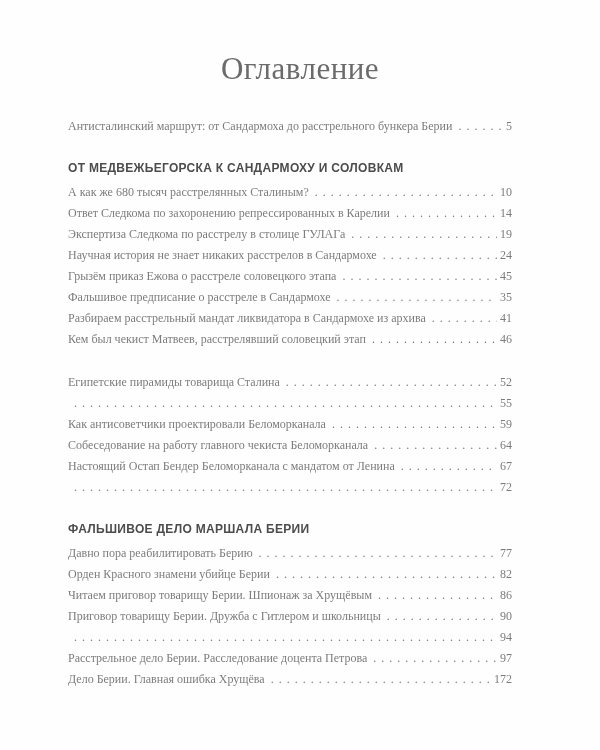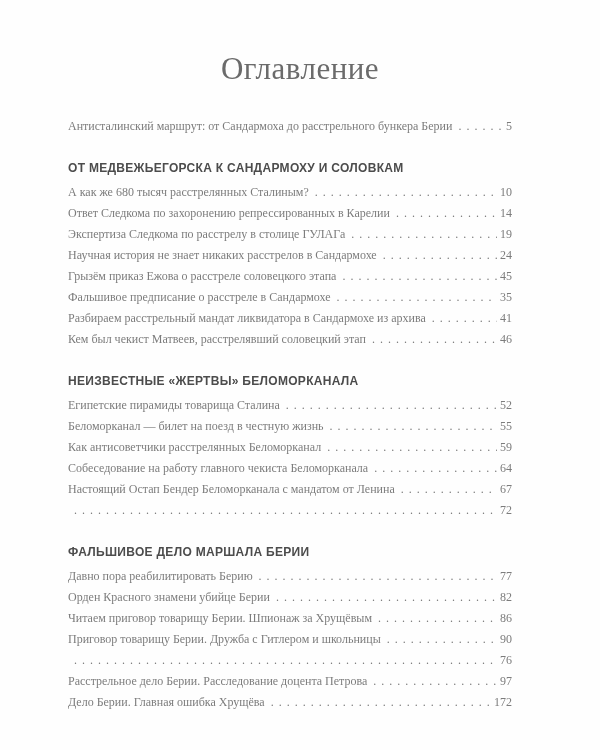--- a/index.html
+++ b/index.html
@@ -120,33 +120,31 @@
           <span class="dots">. . . . . . . . . . . . . . . . . . . . . . . . . . . . . . . . . . . . . . . . . . . . . . . . . . . . . . . . . . . . . . . . . . . . . . . . . . . . . . . . . . . . . . . . . . . . . . . . . . . . . . . . . . . . . . . . . . . . . . . . </span>
           <span class="num">41</span>
         </div>
         <div class="toc-entry">
           <span class="label">Кем был чекист Матвеев, расстрелявший соловецкий этап</span>
           <span class="dots">. . . . . . . . . . . . . . . . . . . . . . . . . . . . . . . . . . . . . . . . . . . . . . . . . . . . . . . . . . . . . . . . . . . . . . . . . . . . . . . . . . . . . . . . . . . . . . . . . . . . . . . . . . . . . . . . . . . . . . . . </span>
           <span class="num">46</span>
         </div>
       </div>
       <div class="toc-section">
-        <div class="toc-section-heading">НЕИЗВЕСТНЫЕ «ЖЕРТВЫ» БЕЛОМОРКАНАЛА</div>
         <div class="toc-entry">
           <span class="label">Египетские пирамиды товарища Сталина</span>
           <span class="dots">. . . . . . . . . . . . . . . . . . . . . . . . . . . . . . . . . . . . . . . . . . . . . . . . . . . . . . . . . . . . . . . . . . . . . . . . . . . . . . . . . . . . . . . . . . . . . . . . . . . . . . . . . . . . . . . . . . . . . . . . </span>
           <span class="num">52</span>
         </div>
         <div class="toc-entry">
-          <span class="label">Беломорканал — билет на поезд в честную жизнь</span>
           <span class="dots">. . . . . . . . . . . . . . . . . . . . . . . . . . . . . . . . . . . . . . . . . . . . . . . . . . . . . . . . . . . . . . . . . . . . . . . . . . . . . . . . . . . . . . . . . . . . . . . . . . . . . . . . . . . . . . . . . . . . . . . . </span>
           <span class="num">55</span>
         </div>
         <div class="toc-entry">
-          <span class="label">Как антисоветчики расстрелянных Беломорканал</span>
+          <span class="label">Как антисоветчики проектировали Беломорканала</span>
           <span class="dots">. . . . . . . . . . . . . . . . . . . . . . . . . . . . . . . . . . . . . . . . . . . . . . . . . . . . . . . . . . . . . . . . . . . . . . . . . . . . . . . . . . . . . . . . . . . . . . . . . . . . . . . . . . . . . . . . . . . . . . . . </span>
           <span class="num">59</span>
         </div>
         <div class="toc-entry">
           <span class="label">Собеседование на работу главного чекиста Беломорканала</span>
           <span class="dots">. . . . . . . . . . . . . . . . . . . . . . . . . . . . . . . . . . . . . . . . . . . . . . . . . . . . . . . . . . . . . . . . . . . . . . . . . . . . . . . . . . . . . . . . . . . . . . . . . . . . . . . . . . . . . . . . . . . . . . . . </span>
           <span class="num">64</span>
         </div>
         <div class="toc-entry">
           <span class="label">Настоящий Остап Бендер Беломорканала с мандатом от Ленина</span>
@@ -175,21 +173,21 @@
           <span class="dots">. . . . . . . . . . . . . . . . . . . . . . . . . . . . . . . . . . . . . . . . . . . . . . . . . . . . . . . . . . . . . . . . . . . . . . . . . . . . . . . . . . . . . . . . . . . . . . . . . . . . . . . . . . . . . . . . . . . . . . . . </span>
           <span class="num">86</span>
         </div>
         <div class="toc-entry">
           <span class="label">Приговор товарищу Берии. Дружба с Гитлером и школьницы</span>
           <span class="dots">. . . . . . . . . . . . . . . . . . . . . . . . . . . . . . . . . . . . . . . . . . . . . . . . . . . . . . . . . . . . . . . . . . . . . . . . . . . . . . . . . . . . . . . . . . . . . . . . . . . . . . . . . . . . . . . . . . . . . . . . </span>
           <span class="num">90</span>
         </div>
         <div class="toc-entry">
           <span class="dots">. . . . . . . . . . . . . . . . . . . . . . . . . . . . . . . . . . . . . . . . . . . . . . . . . . . . . . . . . . . . . . . . . . . . . . . . . . . . . . . . . . . . . . . . . . . . . . . . . . . . . . . . . . . . . . . . . . . . . . . . </span>
-          <span class="num">76</span>
+          <span class="num">94</span>
         </div>
         <div class="toc-entry">
           <span class="label">Расстрельное дело Берии. Расследование доцента Петрова</span>
           <span class="dots">. . . . . . . . . . . . . . . . . . . . . . . . . . . . . . . . . . . . . . . . . . . . . . . . . . . . . . . . . . . . . . . . . . . . . . . . . . . . . . . . . . . . . . . . . . . . . . . . . . . . . . . . . . . . . . . . . . . . . . . . </span>
           <span class="num">97</span>
         </div>
         <div class="toc-entry">
           <span class="label">Дело Берии. Главная ошибка Хрущёва</span>
           <span class="dots">. . . . . . . . . . . . . . . . . . . . . . . . . . . . . . . . . . . . . . . . . . . . . . . . . . . . . . . . . . . . . . . . . . . . . . . . . . . . . . . . . . . . . . . . . . . . . . . . . . . . . . . . . . . . . . . . . . . . . . . . </span>
           <span class="num">172</span>

